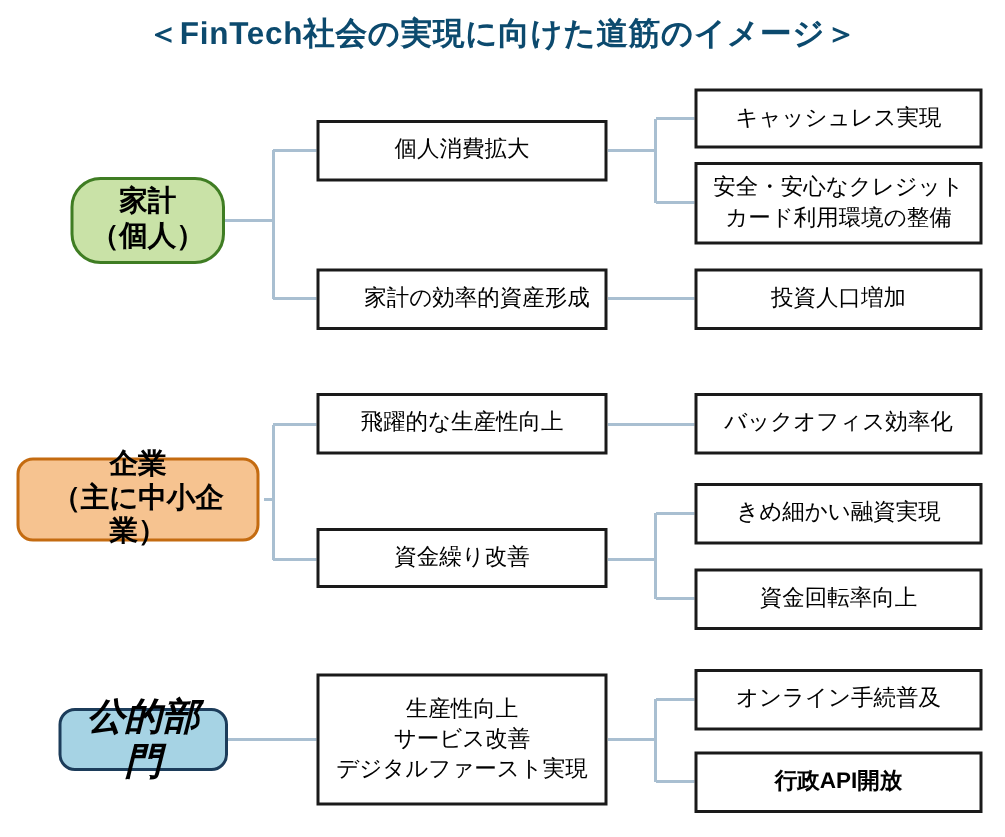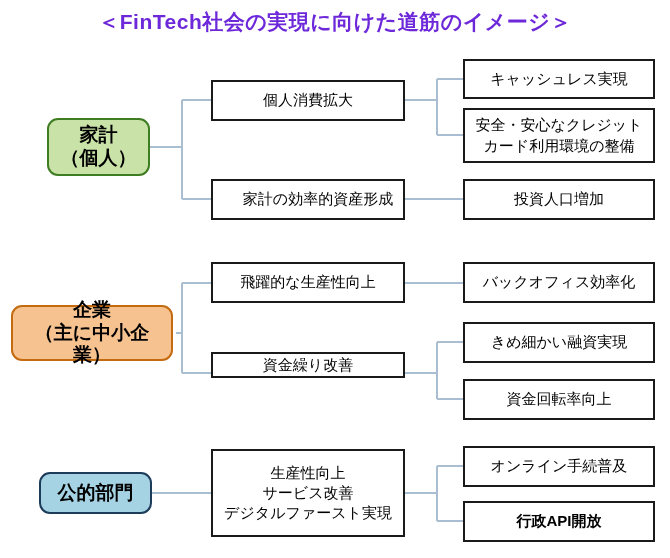--- a/index.html
+++ b/index.html
@@ -23,21 +23,21 @@
   #diagram-title {
     position: absolute;
     left: 0;
     top: 8px;
     width: 670px;
     text-align: center;
     font-size: 21px;
     font-weight: bold;
     letter-spacing: 0.5px;
     white-space: nowrap;
-    color: #6d28d9;
+    color: #0c4a6e;
   }
 
   
   #connectors {
     position: absolute;
     left: 0;
     top: 0;
     width: 670px;
     height: 558px;
   }
@@ -74,21 +74,22 @@
     font-size: 19px;
   }
   .cat-orange {
     background: #f6c390;
     border: 2.5px solid #c46b10;
     font-size: 19px;
   }
   .cat-blue {
     background: #a6d3e4;
     border: 2.5px solid #1c3c5a;
-    font-size: 19px;
+    font-size: 25px;
+    font-style: italic;
   }
 
   .node-label {
     display: block;
     white-space: pre-line;
     padding: 0 6px;
   }
 </style>
 </head>
 <body>
@@ -126,21 +127,21 @@
 
       <line x1="152" y1="493" x2="211" y2="493"></line>
 
       <line x1="405" y1="493" x2="437" y2="493"></line>
       <line x1="437" y1="466" x2="437" y2="521"></line>
       <line x1="437" y1="466" x2="463" y2="466"></line>
       <line x1="437" y1="521" x2="463" y2="521"></line>
     </g>
   </svg>
 
-  <div class="node cat-node cat-green" style="left:47px; top:118px; width:103px; height:58px;">
+  <div class="node cat-node cat-green" style="left:47px; top:118px; width:103px; height:58px;border-radius:20px;">
     <span class="node-label">家計
 （個人）</span>
   </div>
 
   <div class="node cat-node cat-orange" style="left:11px; top:305px; width:162px; height:56px;">
     <span class="node-label">企業
 （主に中小企業）</span>
   </div>
 
   <div class="node cat-node cat-blue" style="left:39px; top:472px; width:113px; height:42px;">
@@ -152,21 +153,21 @@
   </div>
 
   <div class="node rect-node" style="left:211px; top:179px; width:194px; height:41px;padding-left:20px;">
     <span class="node-label">家計の効率的資産形成</span>
   </div>
 
   <div class="node rect-node" style="left:211px; top:262px; width:194px; height:41px;">
     <span class="node-label">飛躍的な生産性向上</span>
   </div>
 
-  <div class="node rect-node" style="left:211px; top:352px; width:194px; height:26px;">
+  <div class="node rect-node" style="left:211px; top:352px; width:194px; height:40px;">
     <span class="node-label">資金繰り改善</span>
   </div>
 
   <div class="node rect-node" style="left:211px; top:449px; width:194px; height:88px;">
     <span class="node-label">生産性向上
 サービス改善
 デジタルファースト実現</span>
   </div>
 
   <div class="node rect-node" style="left:463px; top:59px; width:192px; height:40px;">

